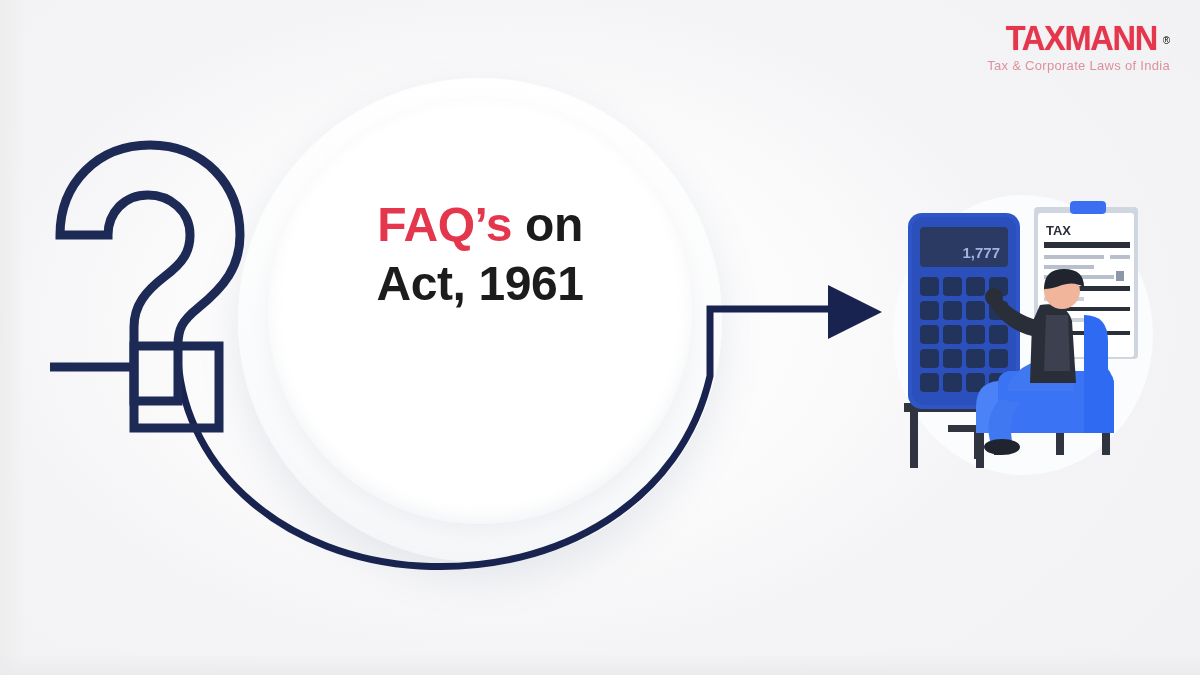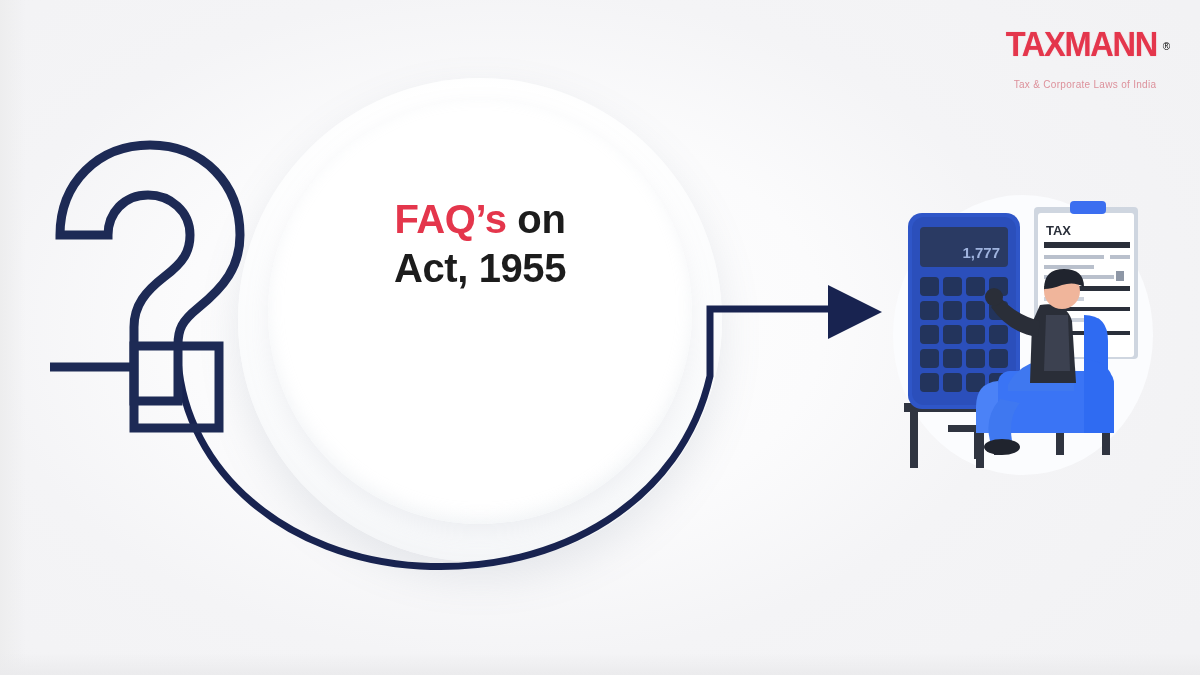--- a/index.html
+++ b/index.html
@@ -19,38 +19,38 @@
     background:
       radial-gradient(ellipse 70% 80% at 42% 48%, #ffffff 0%, #fbfbfc 38%, #f4f4f6 62%, #f2f2f4 100%);
   }
   #bg-edge-l{ position:absolute; left:0; top:0; width:26px; height:100%;
               background:linear-gradient(90deg,#ededee 0%, rgba(244,244,245,0) 100%); }
   #bg-edge-b{ position:absolute; left:0; bottom:0; width:100%; height:22px;
               background:linear-gradient(0deg,#ebebed 0%, rgba(244,244,245,0) 100%); }
 
   
   #logo{
-    position:absolute; right:30px; top:26px;
-    text-align:center; line-height:1;
+    position:absolute; right:30px; top:20px;
+    text-align:right; line-height:1;
   }
   #logo .word{
     font-size:35px; font-weight:bold; letter-spacing:-1.4px;
     color:#e4364c;
     transform:scaleX(.93);
     display:inline-block;
     font-family:"Liberation Sans", sans-serif;
     text-shadow:0 0 1px rgba(228,54,76,.5);
   }
   #logo .reg{
     font-size:10px; vertical-align:super; letter-spacing:0;
     transform:none; display:inline; font-weight:normal;
   }
   #logo .tag{
-    margin-top:19px;
-    font-size:10px; color:#d9808c; letter-spacing:.3px;
+    margin-top:4px;
+    font-size:13px; color:#d9808c; letter-spacing:.3px;
     white-space:nowrap; opacity:.85;
   }
 
   
   #qmark{ position:absolute; left:38px; top:105px; width:260px; height:340px; }
 
   
   #arc-arrow{ position:absolute; left:90px; top:80px; width:800px; height:500px; }
 
   
@@ -65,21 +65,21 @@
     position:absolute; left:268px; top:100px; width:424px; height:424px;
     border-radius:50%;
     background:radial-gradient(circle at 46% 38%, #ffffff 0%, #ffffff 70%, #fcfdfd 88%, #f7f9fa 100%);
     box-shadow:0 10px 26px rgba(130,140,160,.13), inset 0 -6px 16px rgba(200,208,220,.22);
   }
 
   
   #headline{
     position:absolute; left:268px; top:195px; width:424px;
     text-align:center;
-    font-size:40px; font-weight:bold; line-height:1.23;
+    font-size:48px; font-weight:bold; line-height:1.23;
     color:#1c1c1c; letter-spacing:-.4px;
   }
   #headline .faq{ color:#e4364c; }
 
   
   #illustration{ position:absolute; left:888px; top:185px; width:270px; height:290px; }
 </style>
 </head>
 <body>
 
@@ -142,21 +142,21 @@
                L 100 300
                L 100 265 Z" fill="white"></path>
     </mask>
   </defs>
 </svg>
 
 <div id="headline">
   <div>
     <span class="faq">FAQ’s</span><span> on</span>
   </div>
-  <div>Act, 1955</div>
+  <div>Act, 1961</div>
 </div>
 
 <div id="logo">
   <div>
     <span class="word">TAXMANN</span><span class="reg">®</span>
   </div>
   <div class="tag">Tax &amp; Corporate Laws of India</div>
 </div>
 
 <svg id="illustration" viewBox="0 0 270 290">

